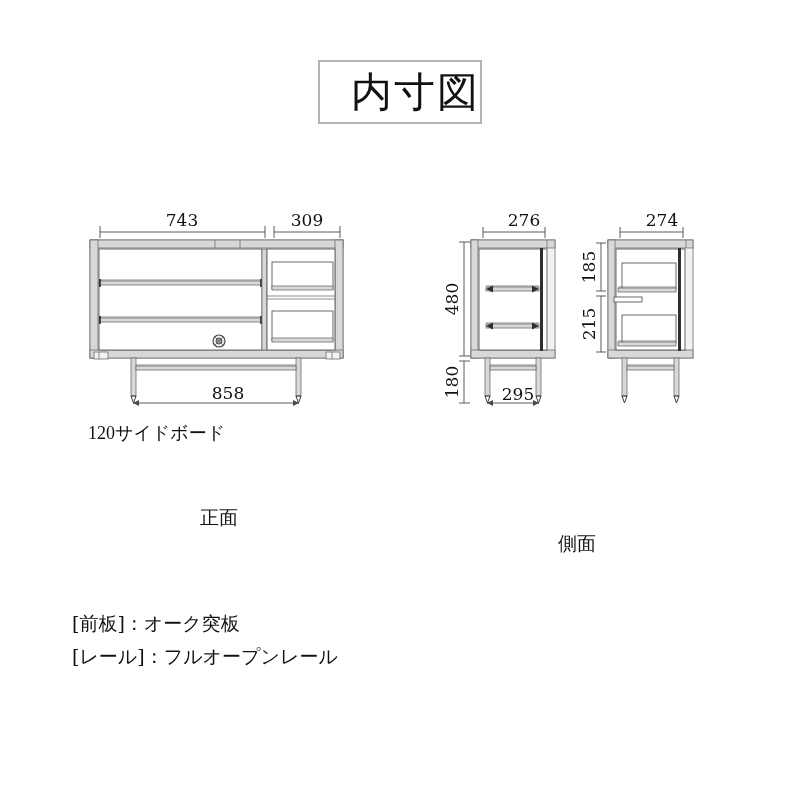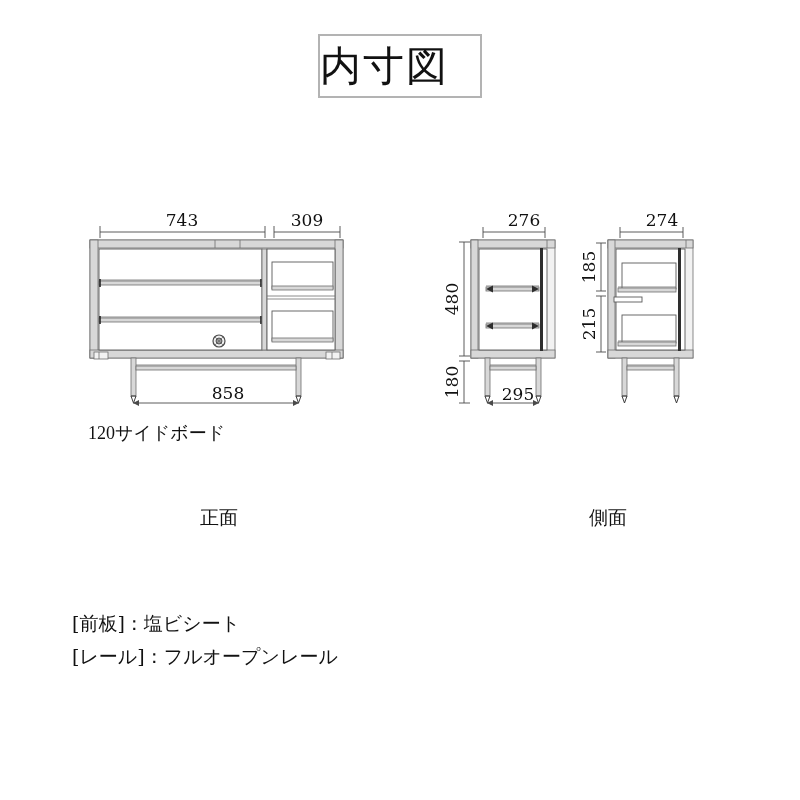--- a/index.html
+++ b/index.html
@@ -17,28 +17,28 @@
   }
   #stage {
     position: absolute;
     left: 0; top: 0;
     width: 800px;
     height: 800px;
   }
   .title-box {
     position: absolute;
     left: 318px;
-    top: 34px;
+    top: 60px;
     width: 164px;
     height: 64px;
     border: 2px solid #b3b3b3;
     box-sizing: border-box;
     display: flex;
     align-items: center;
-    justify-content: flex-start;
+    justify-content: flex-end;
     background: #ffffff;
   }
   .title-text {
     font-size: 41px;
     line-height: 1;
     letter-spacing: 2px;
     color: #111111;
     font-family: "DejaVu Serif", "Liberation Serif", serif;
   }
   .view-label {
@@ -306,20 +306,20 @@
     <text class="dimtext" x="518" y="400" text-anchor="middle">295</text>
 
     <text class="dimtext" x="662" y="226" text-anchor="middle">274</text>
     <text class="dimtext" x="595" y="267" text-anchor="middle" transform="rotate(-90 595 267)">185</text>
     <text class="dimtext" x="595" y="324" text-anchor="middle" transform="rotate(-90 595 324)">215</text>
   </svg>
 
   <div class="model-label">120サイドボード</div>
 
   <div class="view-label" style="left:200px; top:505px;">正面</div>
-  <div class="view-label" style="left:558px; top:505px;margin-left:31px;">側面</div>
+  <div class="view-label" style="left:558px; top:531px;">側面</div>
 
   <div class="spec-list">
-    <div class="spec-line">[前板]：塩ビシート</div>
+    <div class="spec-line">[前板]：オーク突板</div>
     <div class="spec-line">[レール]：フルオープンレール</div>
   </div>
 
 </div>
 
 </body></html>

